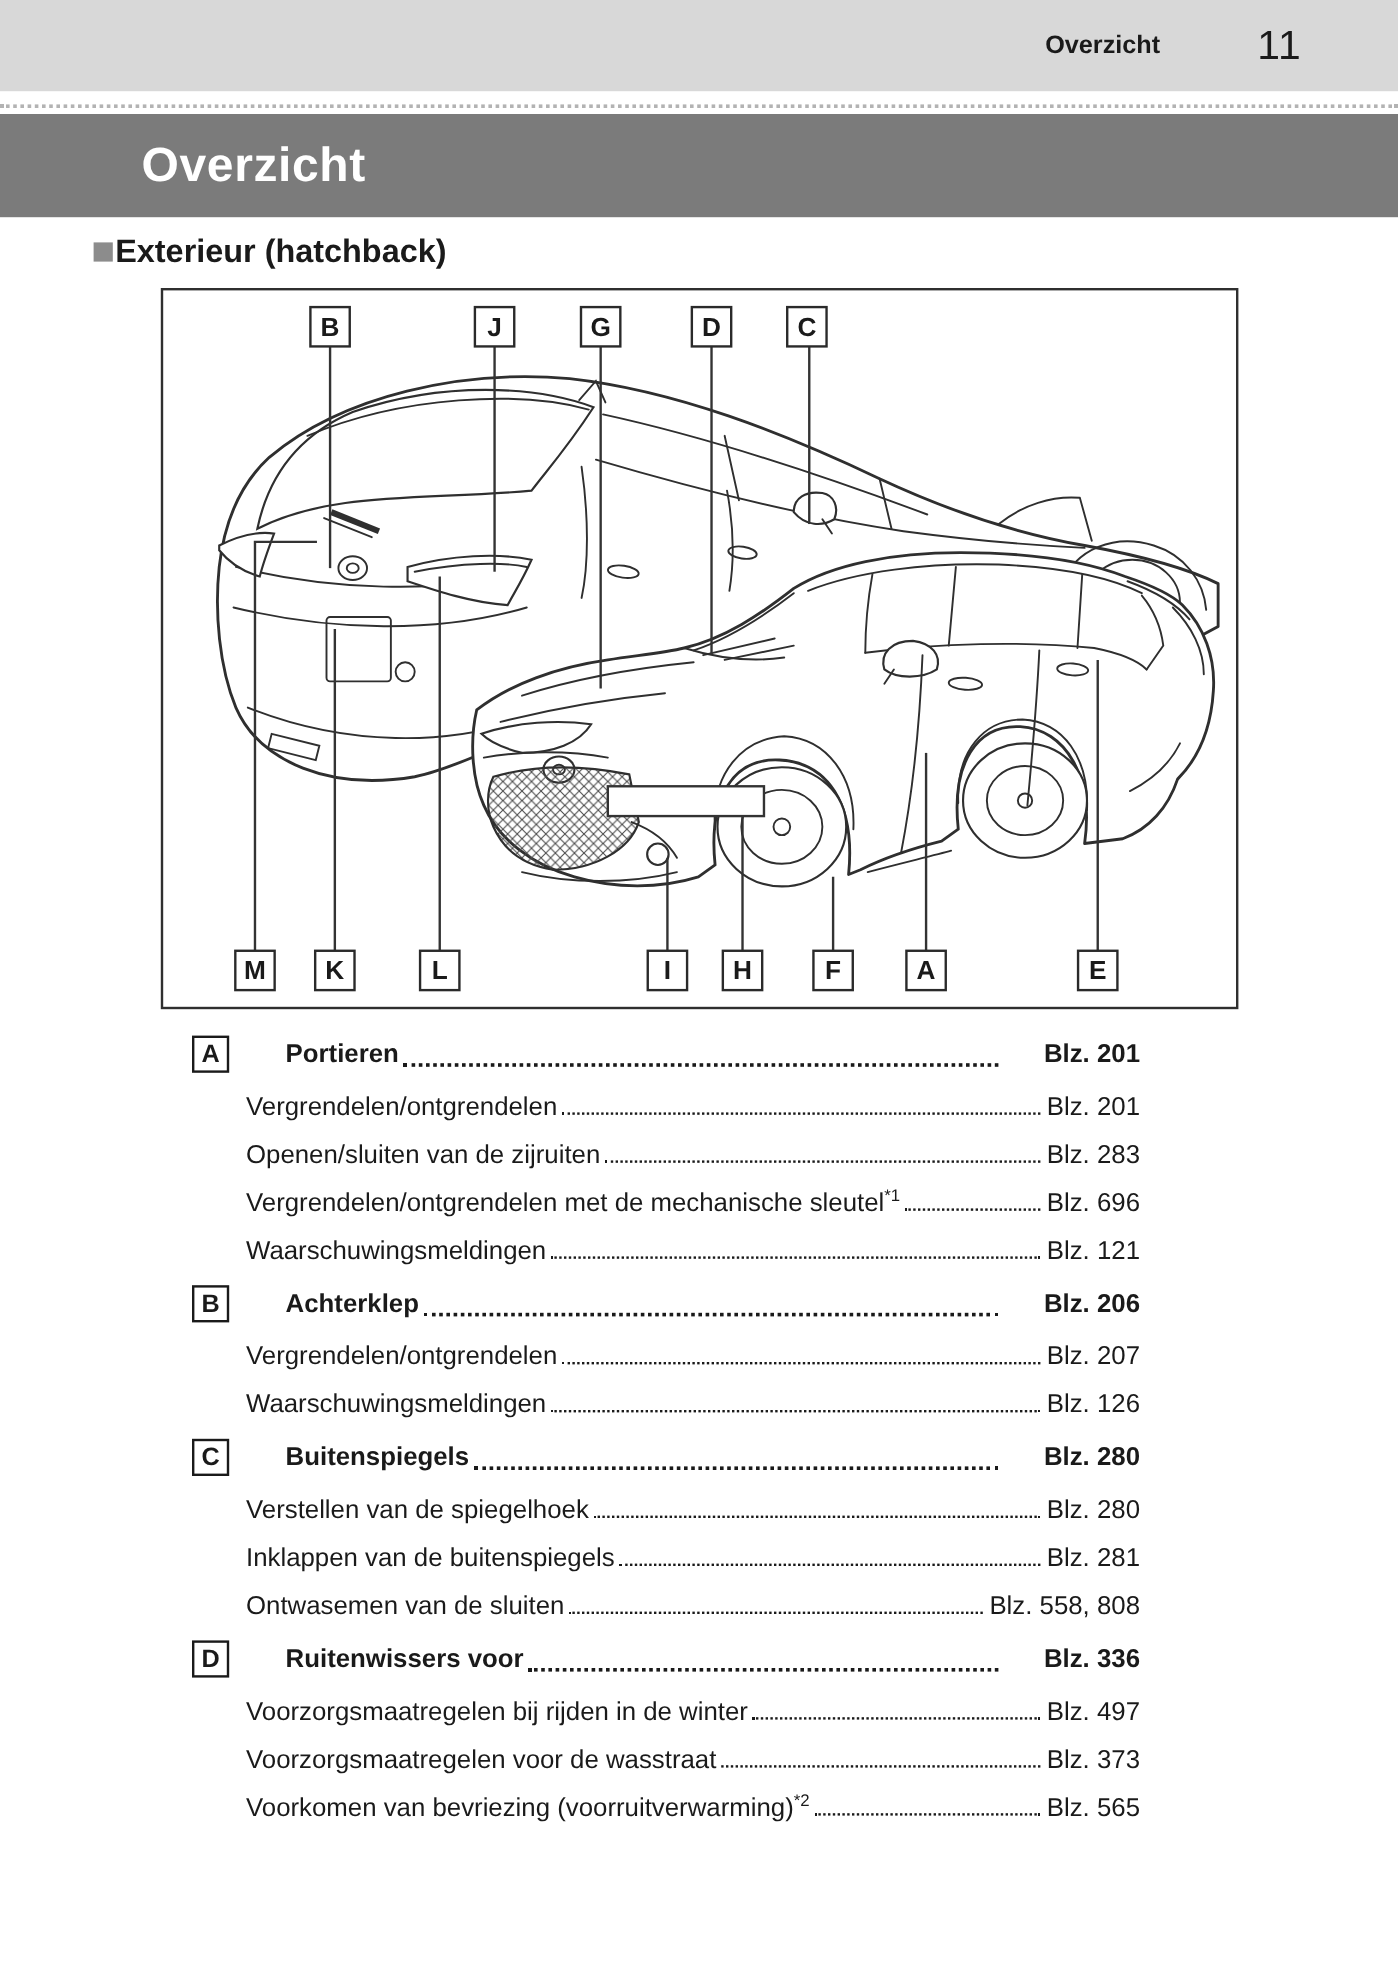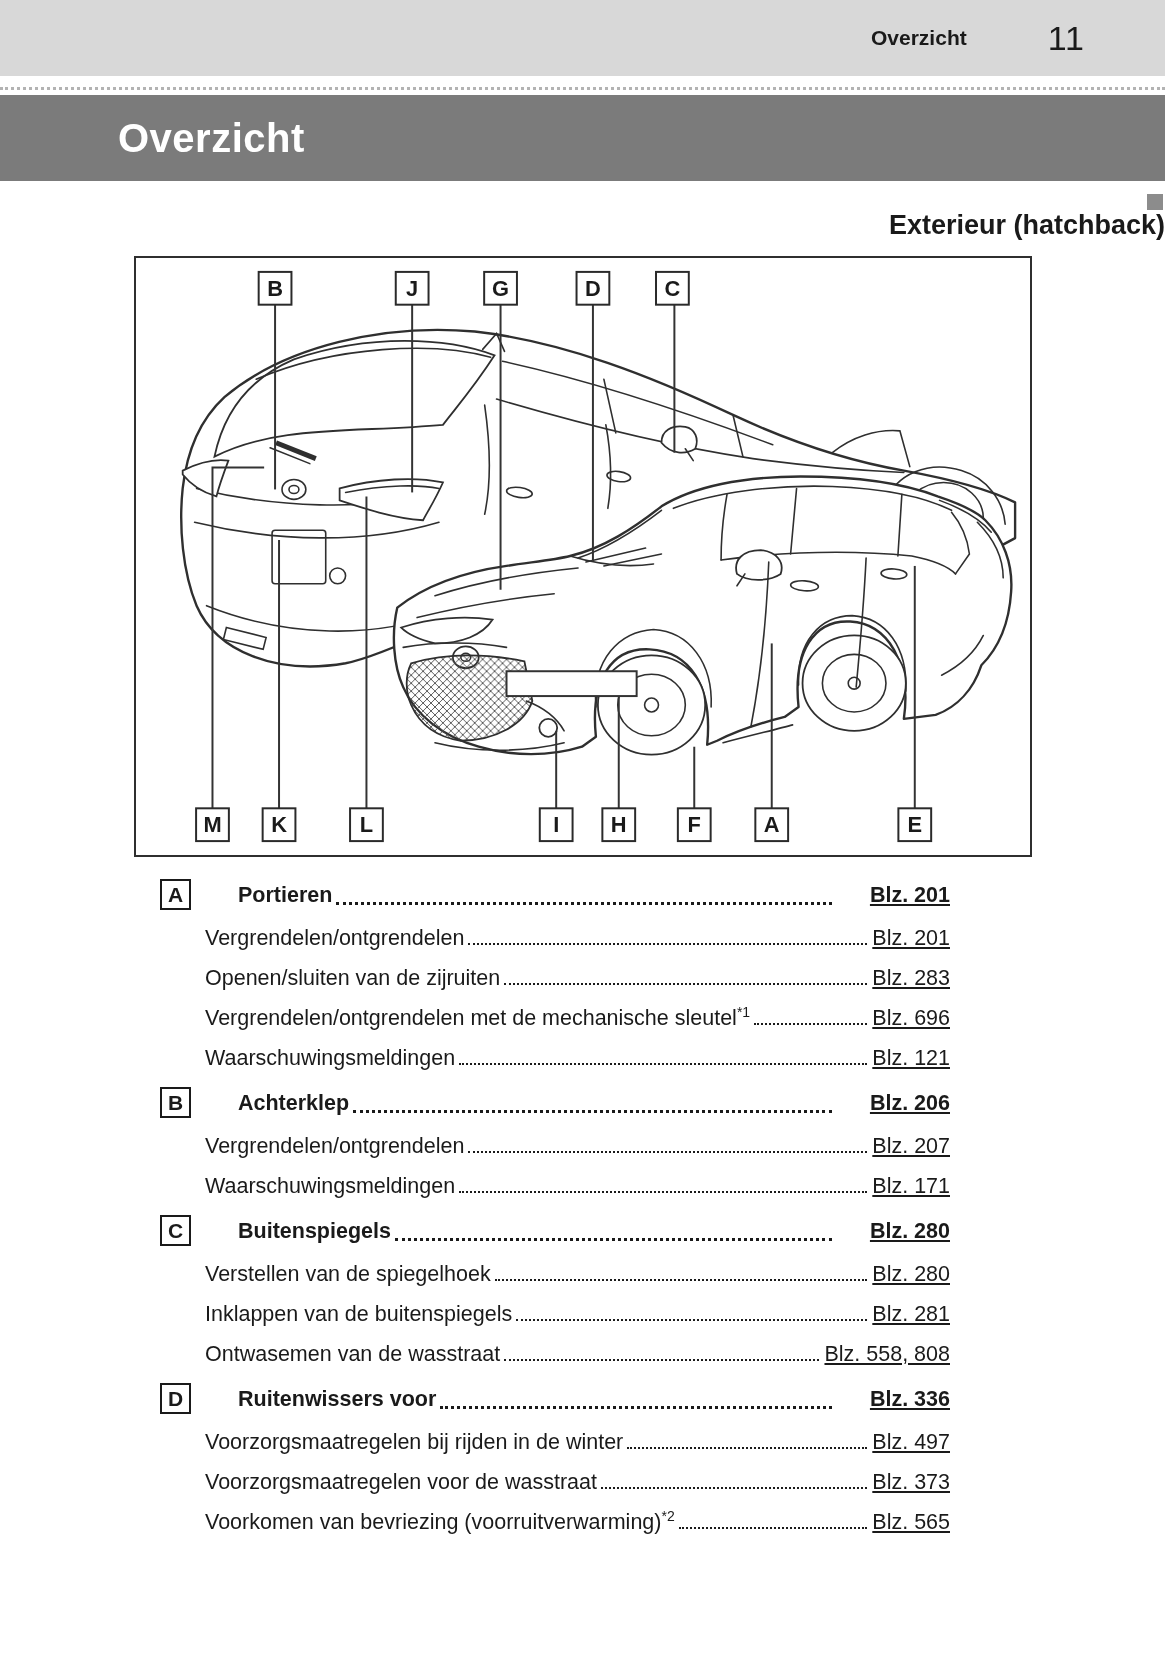--- a/index.html
+++ b/index.html
@@ -22,21 +22,21 @@
   .top-band .pagenum{font-size:34px;font-weight:normal;margin-left:81px;letter-spacing:1px;}
   .dotted-rule{margin-top:11px;border-top:3px dotted #b3b3b3;height:0;}
   
   .banner{
     margin-top:5px;height:86px;background:var(--banner);
     display:flex;align-items:center;padding-left:118px;
   }
   .banner .banner-title{color:#fff;font-size:40px;font-weight:bold;letter-spacing:.5px;}
   
   .section-heading{
-    margin:13px 0 0 119px;font-size:27px;font-weight:bold;display:flex;align-items:flex-end;flex-direction:column;
+    margin:13px 0 0 78px;font-size:27px;font-weight:bold;display:flex;align-items:center;
   }
   .section-heading .sq{width:16px;height:16px;background:var(--bullet);display:inline-block;margin-right:2px;}
   
   .figure{
     margin:15px 0 0 134px;width:898px;height:601px;
     border:2px solid var(--line);position:relative;background:#fff;
   }
   .figure svg{display:block;width:100%;height:100%;}
   .lbl-rect{fill:#fff;stroke:#2a2a2a;stroke-width:2px;}
   .lbl-txt{font-family:"Liberation Sans","DejaVu Sans",sans-serif;font-size:22px;font-weight:bold;fill:#1a1a1a;text-anchor:middle;}
@@ -50,21 +50,21 @@
   .row.first{margin-top:0;}
   .section-row .row-label,.section-row .row-page{font-weight:bold;margin-left:33px;}
   .letter-box{
     display:inline-flex;align-items:center;justify-content:center;
     width:31px;height:31px;border:2.5px solid #1a1a1a;font-weight:bold;font-size:21px;
     margin-right:14px;flex:0 0 auto;background:#fff;
   }
   .item-row{padding-left:45px;text-align:center;}
   .dots{flex:1;align-self:flex-end;border-bottom:2.2px dotted #1a1a1a;margin:0 5px 5px 4px;min-width:30px;}
   .section-row .dots{border-bottom-width:3px;}
-  .row-page{white-space:nowrap;text-decoration:underline;}
+  .row-page{white-space:nowrap;}
   sup{font-size:14px;vertical-align:super;line-height:0;}
 </style>
 </head>
 <body>
 
 <div class="top-band">
   <span class="chapter">Overzicht</span>
   <span class="pagenum">11</span>
 </div>
 <div class="dotted-rule"></div>
@@ -294,41 +294,41 @@
     <span class="row-page">Blz. 206</span>
   </div>
   <div class="row item-row">
     <span class="row-label">Vergrendelen/ontgrendelen</span>
     <span class="dots"></span>
     <span class="row-page">Blz. 207</span>
   </div>
   <div class="row item-row">
     <span class="row-label">Waarschuwingsmeldingen</span>
     <span class="dots"></span>
-    <span class="row-page">Blz. 171</span>
+    <span class="row-page">Blz. 126</span>
   </div>
 
   <div class="row section-row">
     <span class="letter-box">C</span>
     <span class="row-label">Buitenspiegels</span>
     <span class="dots"></span>
     <span class="row-page">Blz. 280</span>
   </div>
   <div class="row item-row">
     <span class="row-label">Verstellen van de spiegelhoek</span>
     <span class="dots"></span>
     <span class="row-page">Blz. 280</span>
   </div>
   <div class="row item-row">
     <span class="row-label">Inklappen van de buitenspiegels</span>
     <span class="dots"></span>
     <span class="row-page">Blz. 281</span>
   </div>
   <div class="row item-row">
-    <span class="row-label">Ontwasemen van de wasstraat</span>
+    <span class="row-label">Ontwasemen van de sluiten</span>
     <span class="dots"></span>
     <span class="row-page">Blz. 558, 808</span>
   </div>
 
   <div class="row section-row">
     <span class="letter-box">D</span>
     <span class="row-label">Ruitenwissers voor</span>
     <span class="dots"></span>
     <span class="row-page">Blz. 336</span>
   </div>

